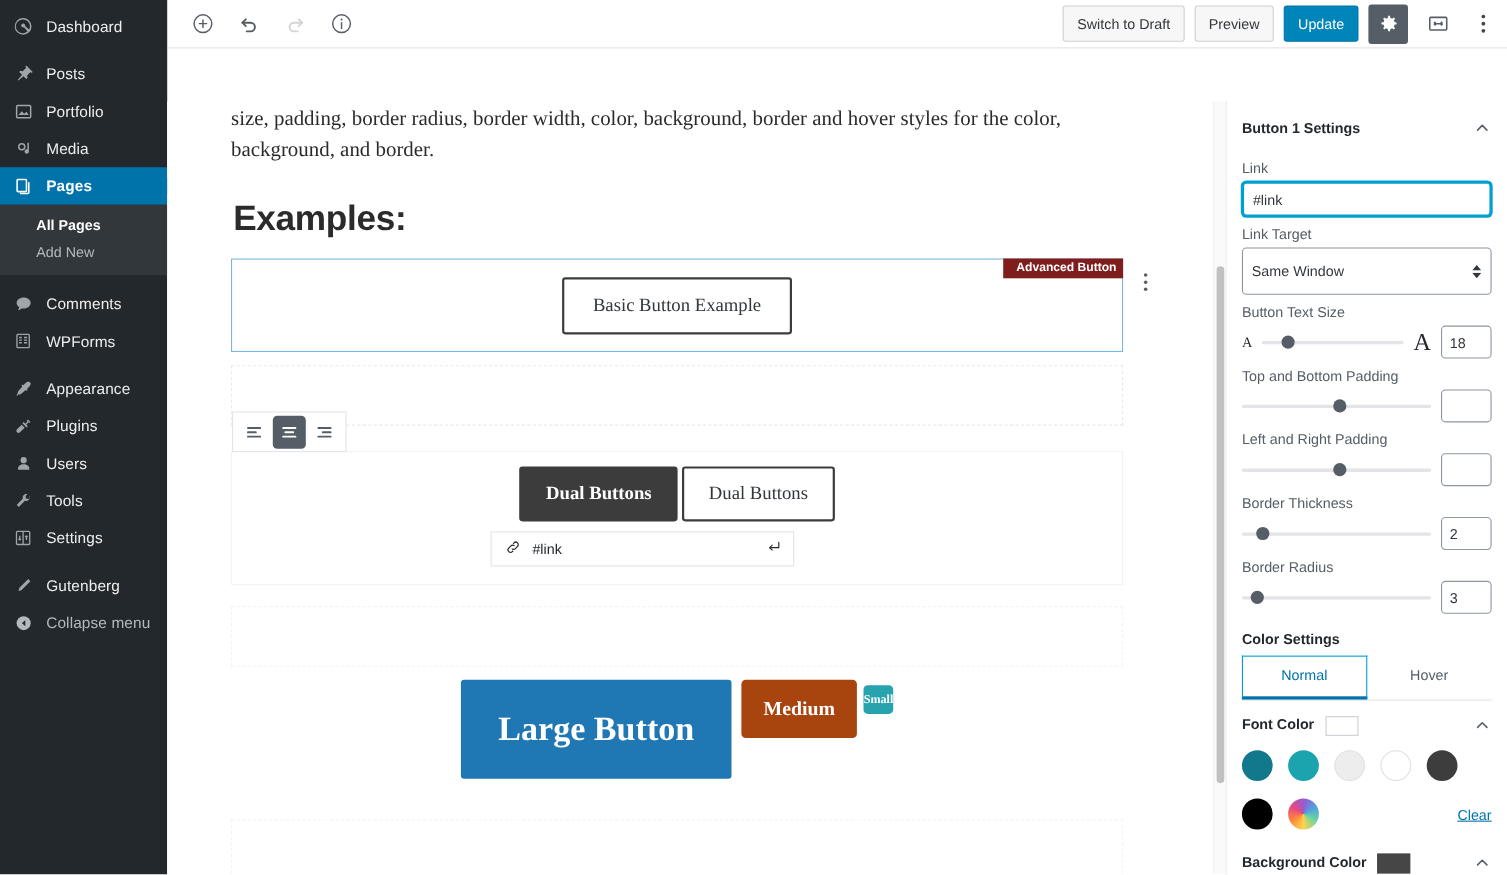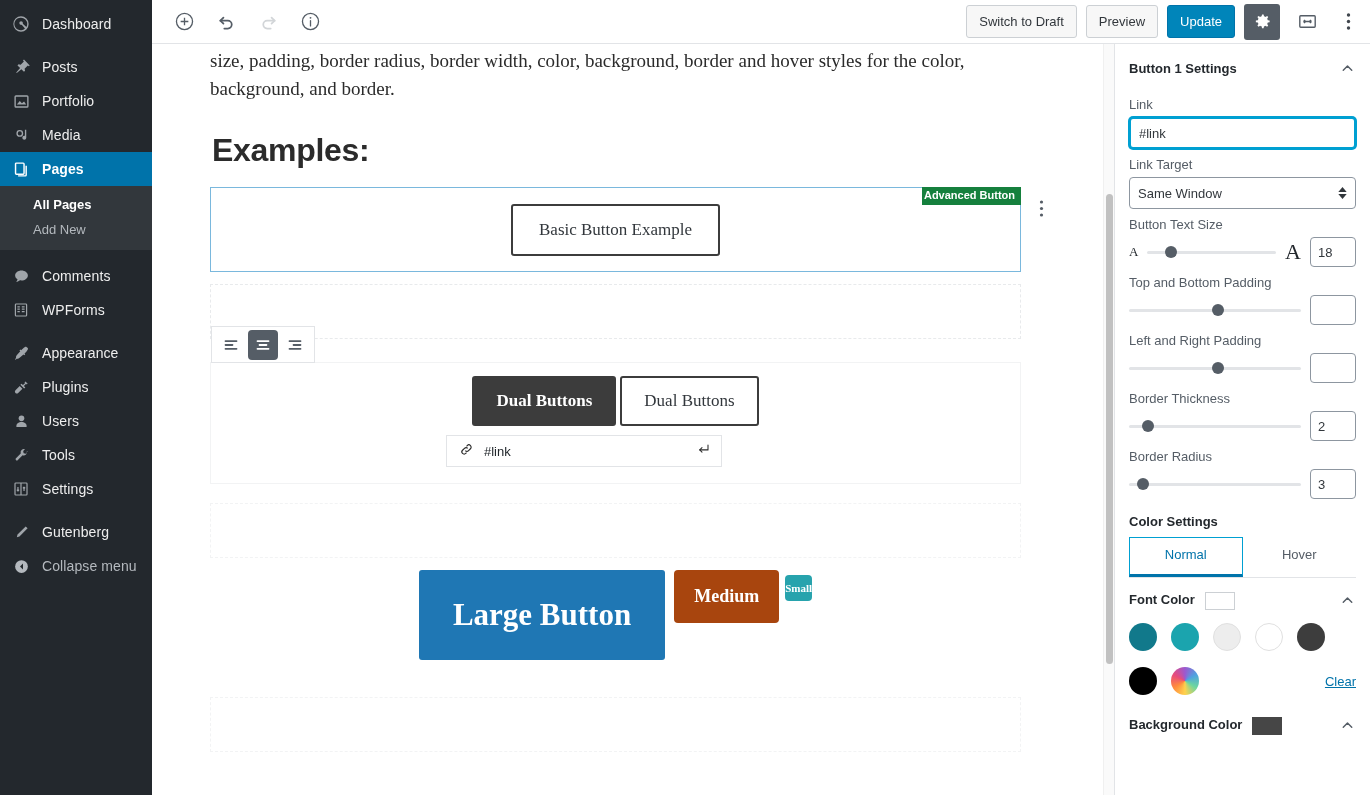--- a/index.html
+++ b/index.html
@@ -37,21 +37,21 @@
   }
   .submenu { background: #32373c; padding: 6px 0 8px 0; }
   .submenu .sub {
     display:block; padding: 5px 0 5px 33px; font-size: 13px; color:#b4b9be; cursor:pointer;
   }
   .submenu .sub.active { color:#fff; font-weight: 600; }
   .menu-item.dim .lbl { color:#b4b9be; }
   .menu-item.dim .ico { color:#b4b9be; }
 
   
-  .editor-col { flex: 1; display: flex; flex-direction: column; height: 795px; min-width: 0; }
+  .editor-col { flex: 1; display: flex; flex-direction: column; height: 795px; min-width: 0; gap: 48px; }
 
   .edit-header {
     height: 44px; min-height:44px; background: #fff; border-bottom: 1px solid #e2e4e7;
     display: flex; align-items: center; padding: 0 8px 0 14px; gap: 0;
   }
   .hdr-left { display:flex; align-items:center; gap: 6px; }
   .hdr-btn {
     width: 36px; height: 36px; display:flex; align-items:center; justify-content:center;
     background: none; border: none; cursor: pointer; color:#555d66;
   }
@@ -90,22 +90,22 @@
     font-size: 32px; font-weight: 700; color: #2b2b2b;
     letter-spacing: -.3px; margin: 29px 0 0 2px;
   }
 
   .block { position: relative; margin-top: 18px; }
   .block.selected {
     border: 1px solid #7ab8dd; background:#fff;
   }
   .block-label {
     position:absolute; top: -1px; right: -1px;
-    background: #15803d; color:#fff; font-size: 11px; font-weight: 700;
-    padding: 3px 6px 4px 2px; line-height: 1; white-space: nowrap;
+    background: #7f1d1d; color:#fff; font-size: 11px; font-weight: 700;
+    padding: 3px 6px 4px 12px; line-height: 1; white-space: nowrap;
   }
   .block-kebab {
     position: absolute; top: 6px; right: -30px; width: 18px; height: 28px;
     display:flex; align-items:center; justify-content:center; color:#555d66; cursor:pointer;
   }
   .block-empty {
     border: 1px dashed #e8eaec; height: 55px; margin-top: 12px;
   }
   .block-empty.fainter { border-color:#f2f3f4; }
 
@@ -151,21 +151,21 @@
   .chev { color:#555d66; display:flex; }
   .fld-label { font-size: 13px; color:#555d66; margin: 8px 0 5px 0; display:block; }
   .txt-input {
     width: 100%; height: 32px; border: 1px solid #8d96a0; border-radius: 4px;
     padding: 0 8px; font-size: 13px; color:#32373c; background:#fff;
     font-family: "Liberation Sans", sans-serif;
   }
   .txt-input.focused { border: 2px solid #00a0d2; box-shadow: 0 0 0 1px #00a0d2; }
   .sel-wrap { position: relative; }
   .sel {
-    width: 100%; height: 32px; border: 1px solid #8d96a0; border-radius: 4px;
+    width: 100%; height: 43px; border: 1px solid #8d96a0; border-radius: 4px;
     padding: 0 24px 0 8px; font-size: 13px; color:#32373c; background:#fff;
     display:flex; align-items:center;
   }
   .sel-arrows {
     position:absolute; right: 9px; top: 50%; transform: translateY(-50%);
     display:flex; flex-direction:column; gap:2px; color:#32373c;
   }
   .range-row { display:flex; align-items:center; gap: 9px; margin-top: 4px; }
   .range { flex: 1; position: relative; height: 18px; display:flex; align-items:center; }
   .range .track { width:100%; height: 3px; background:#e2e4e7; border-radius: 2px; }

